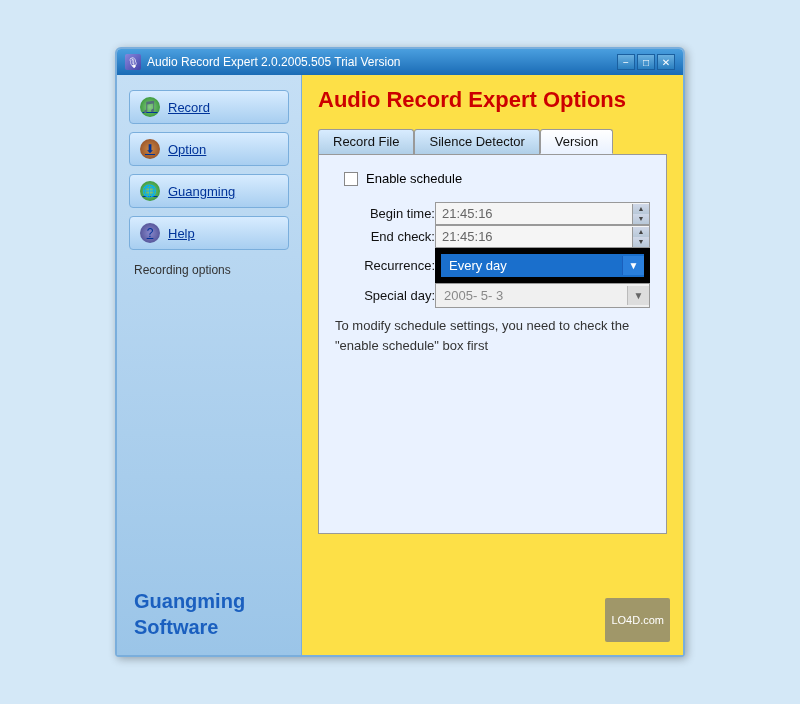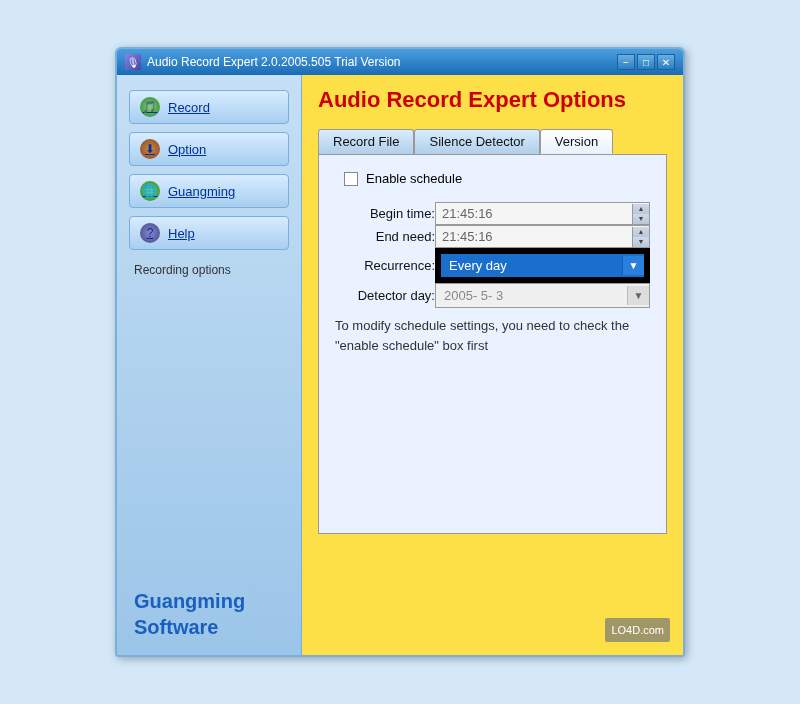--- a/index.html
+++ b/index.html
@@ -315,21 +315,21 @@
       line-height: 1.5;
     }
 
     .lo4d-watermark {
       position: absolute;
       bottom: 15px;
       right: 15px;
       background: rgba(120,120,120,0.7);
       color: white;
       font-size: 11px;
-      padding: 6px 6px;
+      padding: 16px 6px;
       border-radius: 2px;
     }
 
     .window-wrapper {
       position: relative;
     }
   </style>
 </head>
 <body>
 
@@ -408,40 +408,40 @@
             <div class="form-input-wrap">
               <input class="form-input" type="text" readonly="" value="21:45:16" style="">
               <div class="spin-btns">
                 <button class="spin-btn">▲</button>
                 <button class="spin-btn">▼</button>
               </div>
             </div>
           </div>
 
           <div class="form-group">
-            <div class="form-label">End  need:</div>
+            <div class="form-label">End  check:</div>
             <div class="form-input-wrap">
               <input class="form-input" type="text" readonly="" value="21:45:16" style="">
               <div class="spin-btns">
                 <button class="spin-btn">▲</button>
                 <button class="spin-btn">▼</button>
               </div>
             </div>
           </div>
 
           <div class="form-group">
             <div class="form-label">Recurrence:</div>
             <div class="dropdown-wrap">
               <div class="dropdown-value">Every day</div>
               <div class="dropdown-arrow">▼</div>
             </div>
           </div>
 
           <div class="form-group">
-            <div class="form-label">Detector day:</div>
+            <div class="form-label">Special day:</div>
             <div class="dropdown-disabled">
               <div class="dropdown-disabled-value">2005- 5- 3</div>
               <div class="dropdown-disabled-arrow">▼</div>
             </div>
           </div>
 
           <div class="info-text">To modify schedule settings, you need to check the "enable schedule" box first</div>
 
         </div>
       </div>

